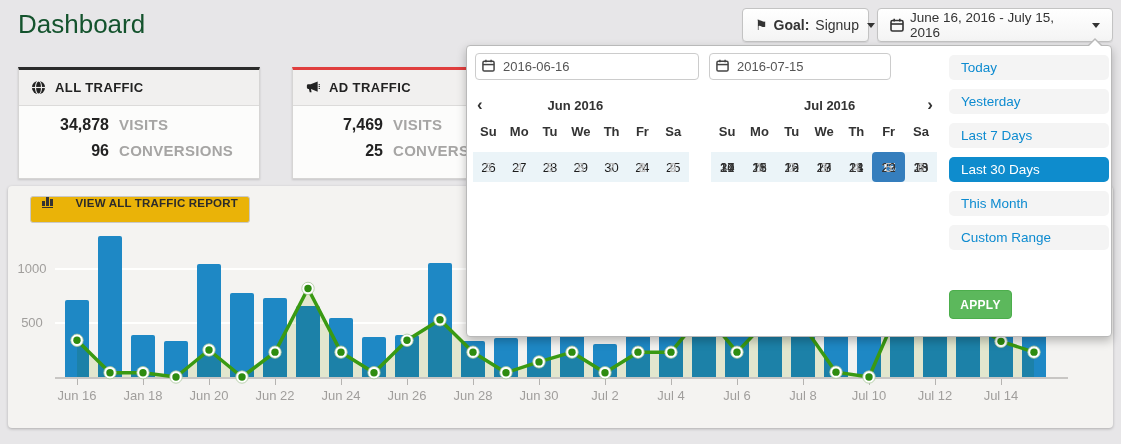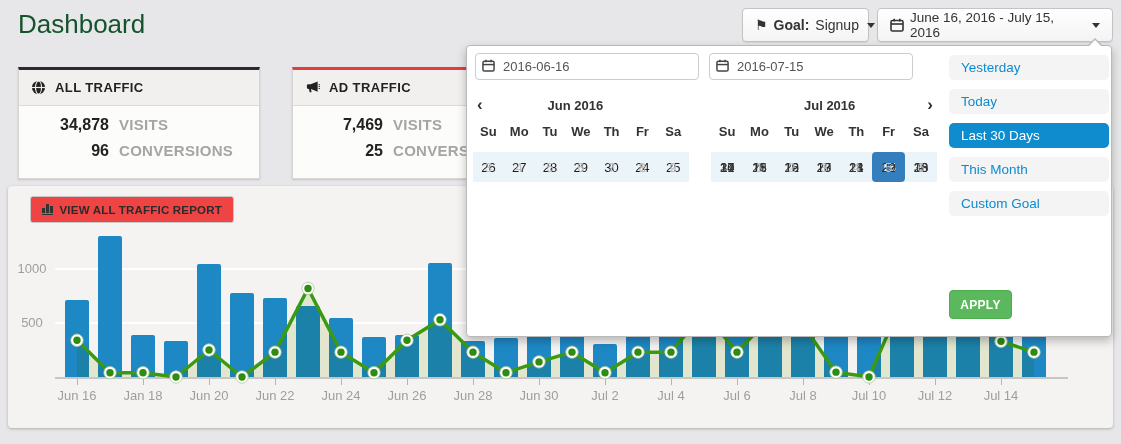--- a/index.html
+++ b/index.html
@@ -21,22 +21,22 @@
     border:1px solid #d6d5d4;border-top-width:3px;box-shadow:0 1px 2px rgba(0,0,0,.15);}
   .card-h{height:36px;background:#f1f0ef;border-bottom:1px solid #dcdbda;display:flex;
     align-items:center;gap:9px;padding:0 12px;font-size:13px;font-weight:bold;color:#222;letter-spacing:.4px;}
   .stat-row{display:flex;align-items:baseline;margin-top:10px;padding:0 12px;}
   .stat-val{width:78px;text-align:right;font-size:16px;font-weight:bold;color:#222;}
   .stat-lab{margin-left:10px;font-size:15px;font-weight:bold;color:#a6a5a4;letter-spacing:.3px;}
 
   .panel{position:absolute;left:8px;top:186px;width:1105px;height:242px;background:#f4f3f1;
     border-radius:4px;box-shadow:0 1px 3px rgba(0,0,0,.25);}
 
-  .view-btn{position:absolute;left:30px;top:196px;height:27px;background:#ef4444;border:1px solid #c9c8c7;
-    border-radius:3px;display:flex;align-items:center;gap:7px;padding:0 11px;font-size:11.5px;
+  .view-btn{position:absolute;left:30px;top:196px;height:27px;background:#eab308;border:1px solid #c9c8c7;
+    border-radius:3px;display:flex;align-items:flex-start;gap:23px;padding:0 11px;font-size:11.5px;
     font-weight:bold;color:#2b2b2b;letter-spacing:.2px;cursor:pointer;z-index:6;}
   .mini-bars{display:inline-flex;align-items:flex-end;gap:1.5px;border-bottom:1.5px solid #333;padding-bottom:1px;}
   .mini-bars i{display:block;width:2.5px;background:#333;}
 
   .gridline{position:absolute;height:2px;background:#fffffe;z-index:1;}
   .axis{position:absolute;height:2px;background:#c8c6c4;z-index:2;}
   .ylab,.xlab{position:absolute;color:#a09e9c;font-size:13px;z-index:2;}
   .ylab{width:40px;text-align:center;}
   .xlab{width:64px;text-align:center;}
   .tick{position:absolute;width:1px;height:6px;background:#b5b3b1;z-index:2;}
@@ -292,21 +292,21 @@
 
     <div class="dp-input-wrap" style="left:8px;width:224px;">
       <input class="dp-input" readonly="" value="2016-06-16" style="">
       <svg width="13" height="13" viewBox="0 0 14 14">
           <rect x="1" y="2.5" width="12" height="10.5" rx="1.5" fill="none" stroke="#444" stroke-width="1.6"></rect>
           <line x1="1" y1="6" x2="13" y2="6" stroke="#444" stroke-width="1.6"></line>
           <line x1="4.2" y1="0.8" x2="4.2" y2="3.5" stroke="#444" stroke-width="1.6"></line>
           <line x1="9.8" y1="0.8" x2="9.8" y2="3.5" stroke="#444" stroke-width="1.6"></line>
         </svg>
     </div>
-    <div class="dp-input-wrap" style="left:242px;width:204px;">
+    <div class="dp-input-wrap" style="left:242px;width:182px;">
       <input class="dp-input" readonly="" value="2016-07-15" style="">
       <svg width="13" height="13" viewBox="0 0 14 14">
           <rect x="1" y="2.5" width="12" height="10.5" rx="1.5" fill="none" stroke="#444" stroke-width="1.6"></rect>
           <line x1="1" y1="6" x2="13" y2="6" stroke="#444" stroke-width="1.6"></line>
           <line x1="4.2" y1="0.8" x2="4.2" y2="3.5" stroke="#444" stroke-width="1.6"></line>
           <line x1="9.8" y1="0.8" x2="9.8" y2="3.5" stroke="#444" stroke-width="1.6"></line>
         </svg>
     </div>
 
     <div class="cal-head" style="left:6px;width:216px;">
@@ -445,23 +445,24 @@
           <div class="dcell off" style="width: 32.3px;">1</div>
           <div class="dcell off" style="width: 32.3px;">2</div>
           <div class="dcell off" style="width: 32.3px;">3</div>
           <div class="dcell off" style="width: 32.3px;">4</div>
           <div class="dcell off" style="width: 32.3px;">5</div>
           <div class="dcell off" style="width: 32.3px;">6</div>
         </div>
       </div>
 
     <div class="ranges" id="ranges">
+        <div class="range-item">Today</div>
         <div class="range-item">Yesterday</div>
-        <div class="range-item">Today</div>
+        <div class="range-item">Last 7 Days</div>
         <div class="range-item active">Last 30 Days</div>
         <div class="range-item">This Month</div>
-        <div class="range-item">Custom Goal</div>
+        <div class="range-item">Custom Range</div>
       </div>
 
     <button class="dp-btn apply">APPLY</button>
   </div>
 
 </div>
 
 </body></html>

